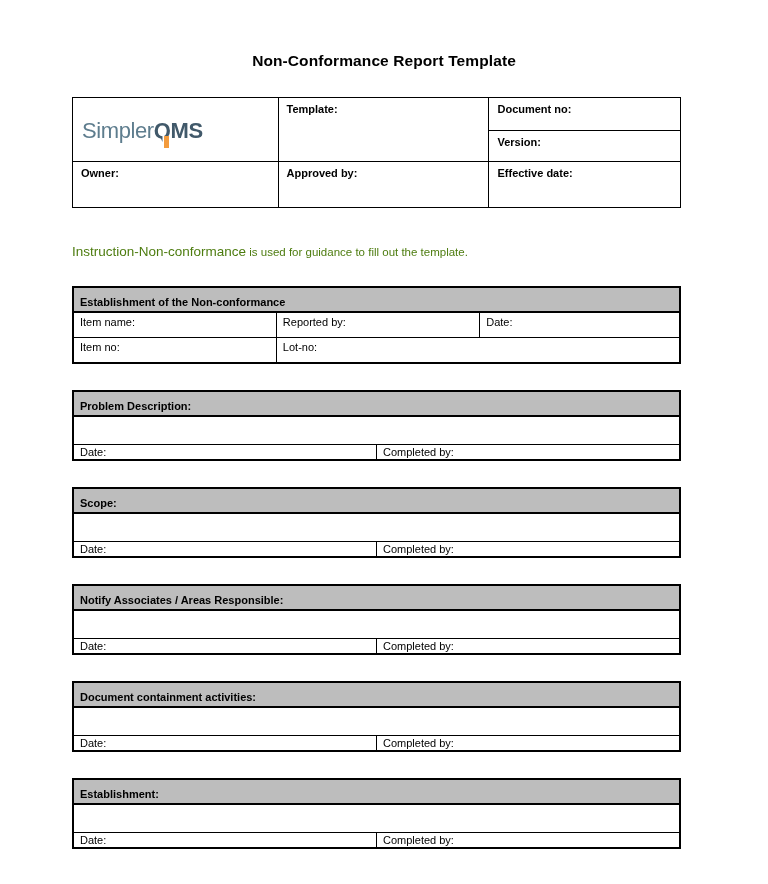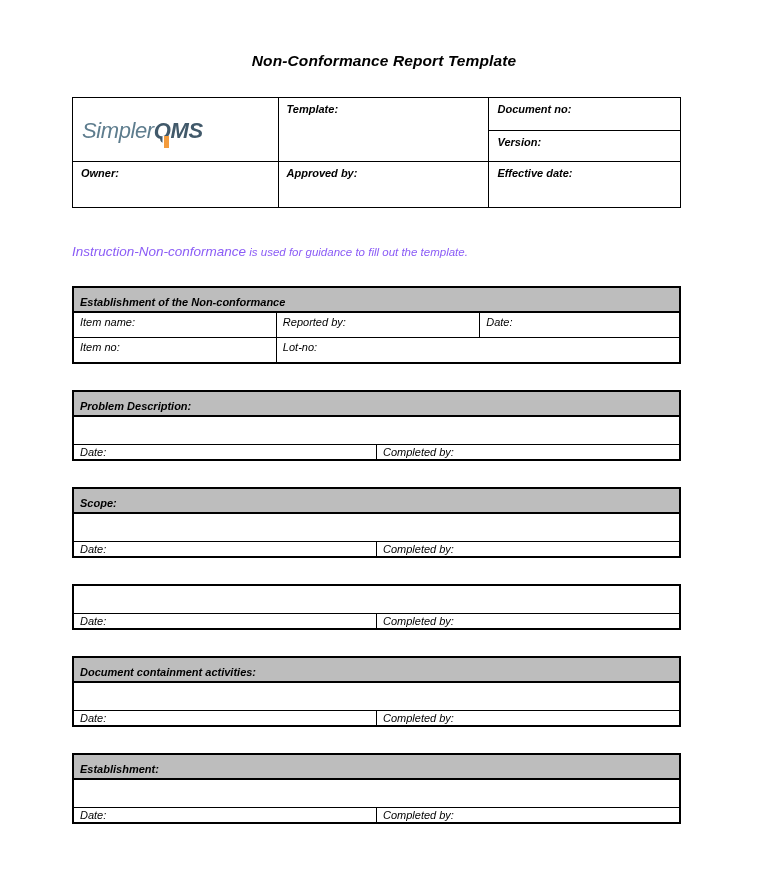--- a/index.html
+++ b/index.html
@@ -7,21 +7,20 @@
   body {
     width:768px; height:884px;
     font-family:"Liberation Sans", sans-serif;
     color:#000;
   }
   .page {
     position:relative;
     width:768px; height:884px;
     background:#fff;
     overflow:hidden;
-    font-style:italic;
   }
   .doc-title {
     padding-top:52px;
     text-align:center;
     font-size:15.5px;
     font-weight:bold;
     letter-spacing:0.1px;
   }
 
   
@@ -54,21 +53,21 @@
     position:absolute;
     left:10px; bottom:-6px;
     width:5px; height:12px;
     background:var(--logo-orange,#f39b3d);
     box-shadow:-1.5px 0 0 #fff, 1.5px 0 0 #fff;
   }
 
   
   .instruction {
     margin:33px 0 12px 72px;
-    color:#8b5cf6;
+    color:#4d7c0f;
     line-height:1.2;
   }
   .instr-lead { font-size:13.5px; }
   .instr-rest { font-size:11.5px; }
 
   
   .section {
     margin:26px 0 0 72px;
     width:609px;
     border:2px solid #000;
@@ -190,20 +189,23 @@
       </tr>
     </tbody>
   </table>
 
   <table class="section rep">
     <colgroup>
         <col class="f1">
         <col class="f2">
       </colgroup>
     <tbody>
+      <tr class="sec-hdr">
+          <td colspan="2">Notify Associates / Areas Responsible:</td>
+        </tr>
       <tr class="sec-body">
           <td colspan="2"></td>
         </tr>
       <tr class="sec-foot">
         <td>Date:</td>
         <td>Completed by:</td>
       </tr>
     </tbody>
   </table>
 

